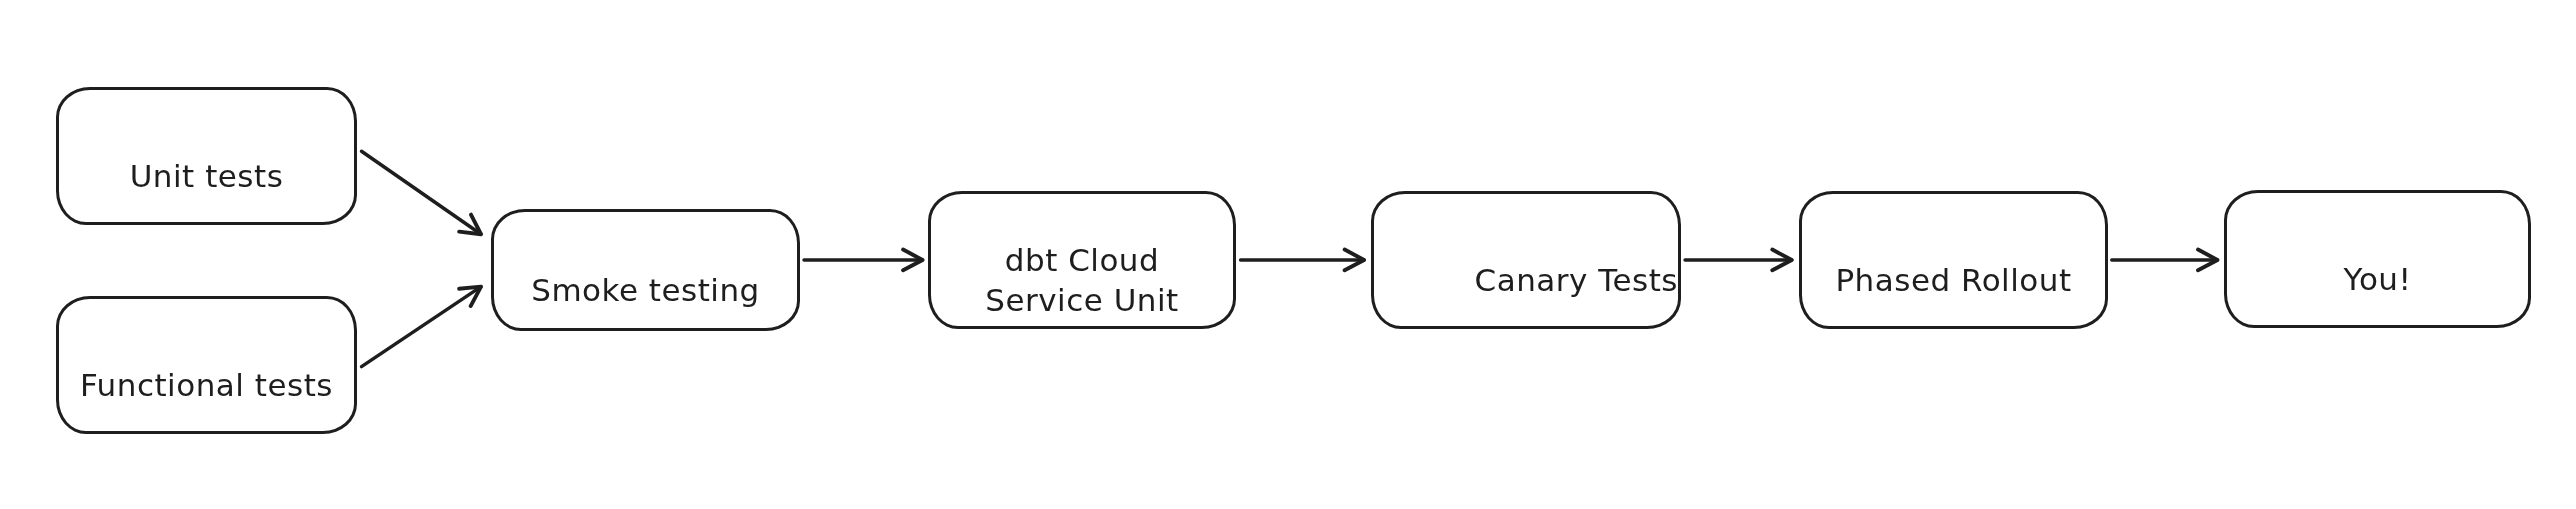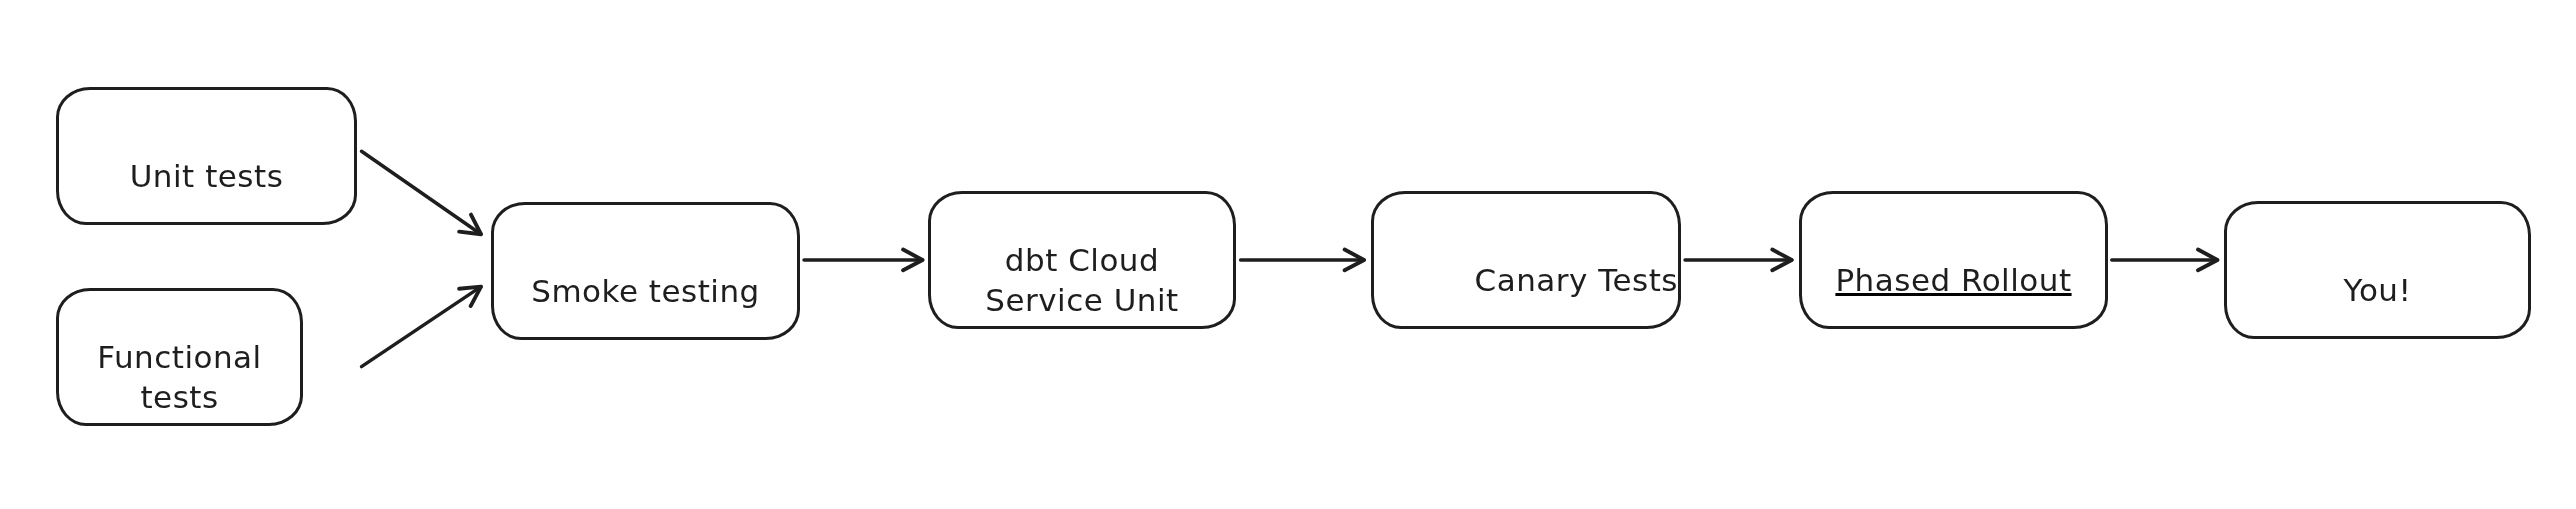--- a/index.html
+++ b/index.html
@@ -79,39 +79,39 @@
     </g>
     <g>
       <line x1="2138" y1="263" x2="2245" y2="263" marker-end="url(#arrowhead)"></line>
     </g>
   </svg>
 
   <div class="node" style="left:56px;  top:87px;  width:301px; height:138px;">
     <span class="node-label">Unit tests</span>
   </div>
 
-  <div class="node" style="left:56px;  top:288px; width:247px; height:138px;">
+  <div class="node" style="left:56px;  top:296px; width:301px; height:138px;">
     <span class="node-label">Functional tests</span>
   </div>
 
-  <div class="node" style="left:491px; top:202px; width:309px; height:138px;">
+  <div class="node" style="left:491px; top:209px; width:309px; height:122px;">
     <span class="node-label">Smoke testing</span>
   </div>
 
   <div class="node" style="left:928px; top:191px; width:308px; height:138px;">
     <span class="node-label">dbt Cloud
 Service Unit</span>
   </div>
 
   <div class="node" style="left:1371px; top:191px; width:310px; height:138px;justify-content:flex-end;">
     <span class="node-label">Canary Tests</span>
   </div>
 
-  <div class="node" style="left:1799px; top:191px; width:309px; height:138px;text-decoration:underline;">
+  <div class="node" style="left:1799px; top:191px; width:309px; height:138px;">
     <span class="node-label">Phased Rollout</span>
   </div>
 
-  <div class="node" style="left:2224px; top:201px; width:307px; height:138px;">
+  <div class="node" style="left:2224px; top:190px; width:307px; height:138px;">
     <span class="node-label">You!</span>
   </div>
 
 </div>
 
 
 </body></html>

